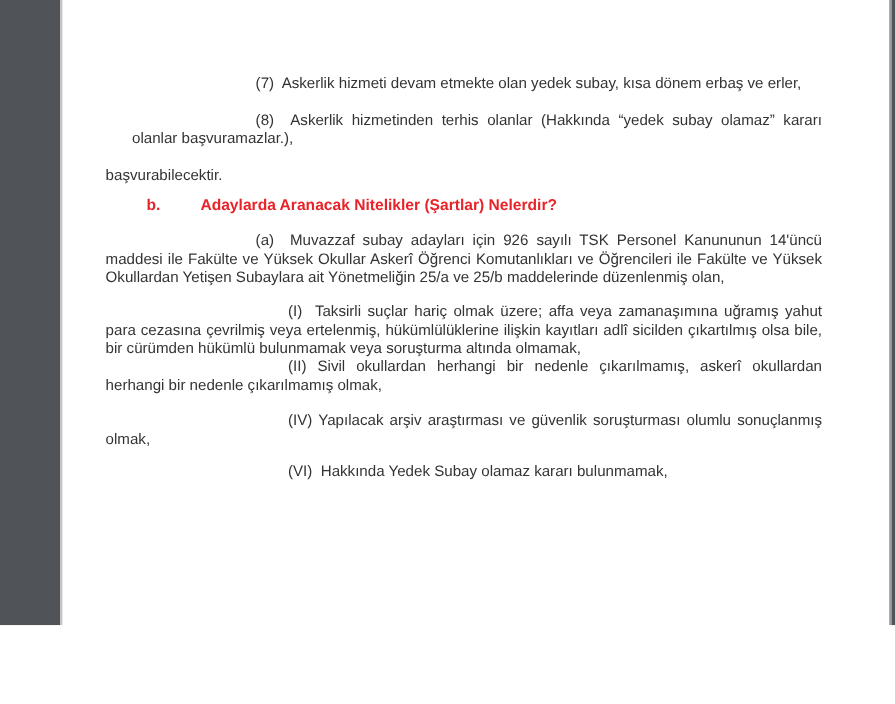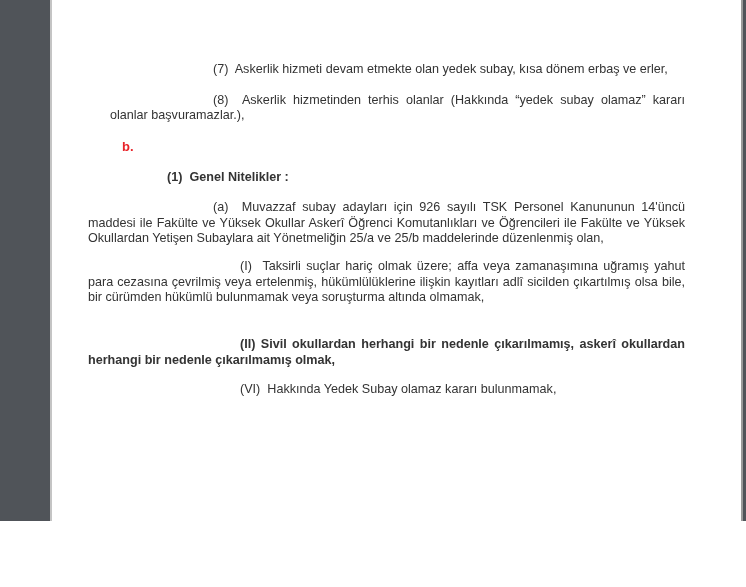--- a/index.html
+++ b/index.html
@@ -20,22 +20,22 @@
     font-size:12.6px; line-height:15.3px; color:#333333;
     text-align:justify;
   }
   .para { margin:0 0 15.5px 0; }
   .indent-1 { text-indent:125px; }   
   .indent-2 { text-indent:152px; }   
   .p8 { margin-left:22px; text-indent:103px;margin-top:12px; } 
   .noindent { text-indent:0; }
   .mb-tight  { margin-bottom:8.5px; }
   .mb-13     { margin-bottom:13px; }
-  .mb-14     { margin-bottom:32px; }
-  .mb-145    { margin-bottom:14.5px;font-weight:bold; }
+  .mb-14     { margin-bottom:0; }
+  .mb-145    { margin-bottom:14.5px; }
   .mb-12     { margin-bottom:12px; }
   .mb-125    { margin-bottom:12.5px; }
 
   .heading {
     display:flex; margin:0 0 15.5px 34px;  
     color:#e8242a; font-weight:bold; font-size:13px; line-height:15.3px;
     text-align:left;
   }
   .heading .marker { flex:0 0 45px; }      
   .subheading {
@@ -53,30 +53,32 @@
 <body>
 
 <div id="app">
 
   <div class="left-gutter"></div>
   <div class="page-edge-left"></div>
 
   <div class="doc">
     <p class="para indent-1">(7)&nbsp; Askerlik hizmeti devam etmekte olan yedek subay, kısa dönem erbaş ve erler,</p>
     <p class="para p8">(8)&nbsp; Askerlik hizmetinden terhis olanlar (Hakkında “yedek subay olamaz” kararı olanlar başvuramazlar.),</p>
+    <p class="para noindent mb-tight">başvurabilecektir.</p>
 
     <div class="heading">
       <span class="marker">b.</span>
+      <span class="title">Adaylarda Aranacak Nitelikler (Şartlar) Nelerdir?</span>
     </div>
 
-    <p class="para subheading">(1)&nbsp; Genel Nitelikler :</p>
 
     <p class="para indent-1 mb-13">(a)&nbsp; Muvazzaf subay adayları için 926 sayılı TSK Personel Kanununun 14'üncü maddesi ile Fakülte ve Yüksek Okullar Askerî Öğrenci Komutanlıkları ve Öğrencileri ile Fakülte ve Yüksek Okullardan Yetişen Subaylara ait Yönetmeliğin 25/a ve 25/b maddelerinde düzenlenmiş olan,</p>
     <p class="para indent-2 mb-14">(I)&nbsp; Taksirli suçlar hariç olmak üzere; affa veya zamanaşımına uğramış yahut para cezasına çevrilmiş veya ertelenmiş, hükümlülüklerine ilişkin kayıtları adlî sicilden çıkartılmış olsa bile, bir cürümden hükümlü bulunmamak veya soruşturma altında olmamak,</p>
     <p class="para indent-2 mb-145">(II) Sivil okullardan herhangi bir nedenle çıkarılmamış, askerî okullardan herhangi bir nedenle çıkarılmamış olmak,</p>
+    <p class="para indent-2 mb-12">(IV) Yapılacak arşiv araştırması ve güvenlik soruşturması olumlu sonuçlanmış olmak,</p>
     <p class="para indent-2">(VI)&nbsp; Hakkında Yedek Subay olamaz kararı bulunmamak,</p>
   </div>
 
   <div class="page-edge-right"></div>
   <div class="right-gutter"></div>
 
   <div class="hscrollbar">
     <div class="hscroll-thumb"></div>
     <div class="hscroll-notch"></div>
     <div class="hscroll-corner"></div>

